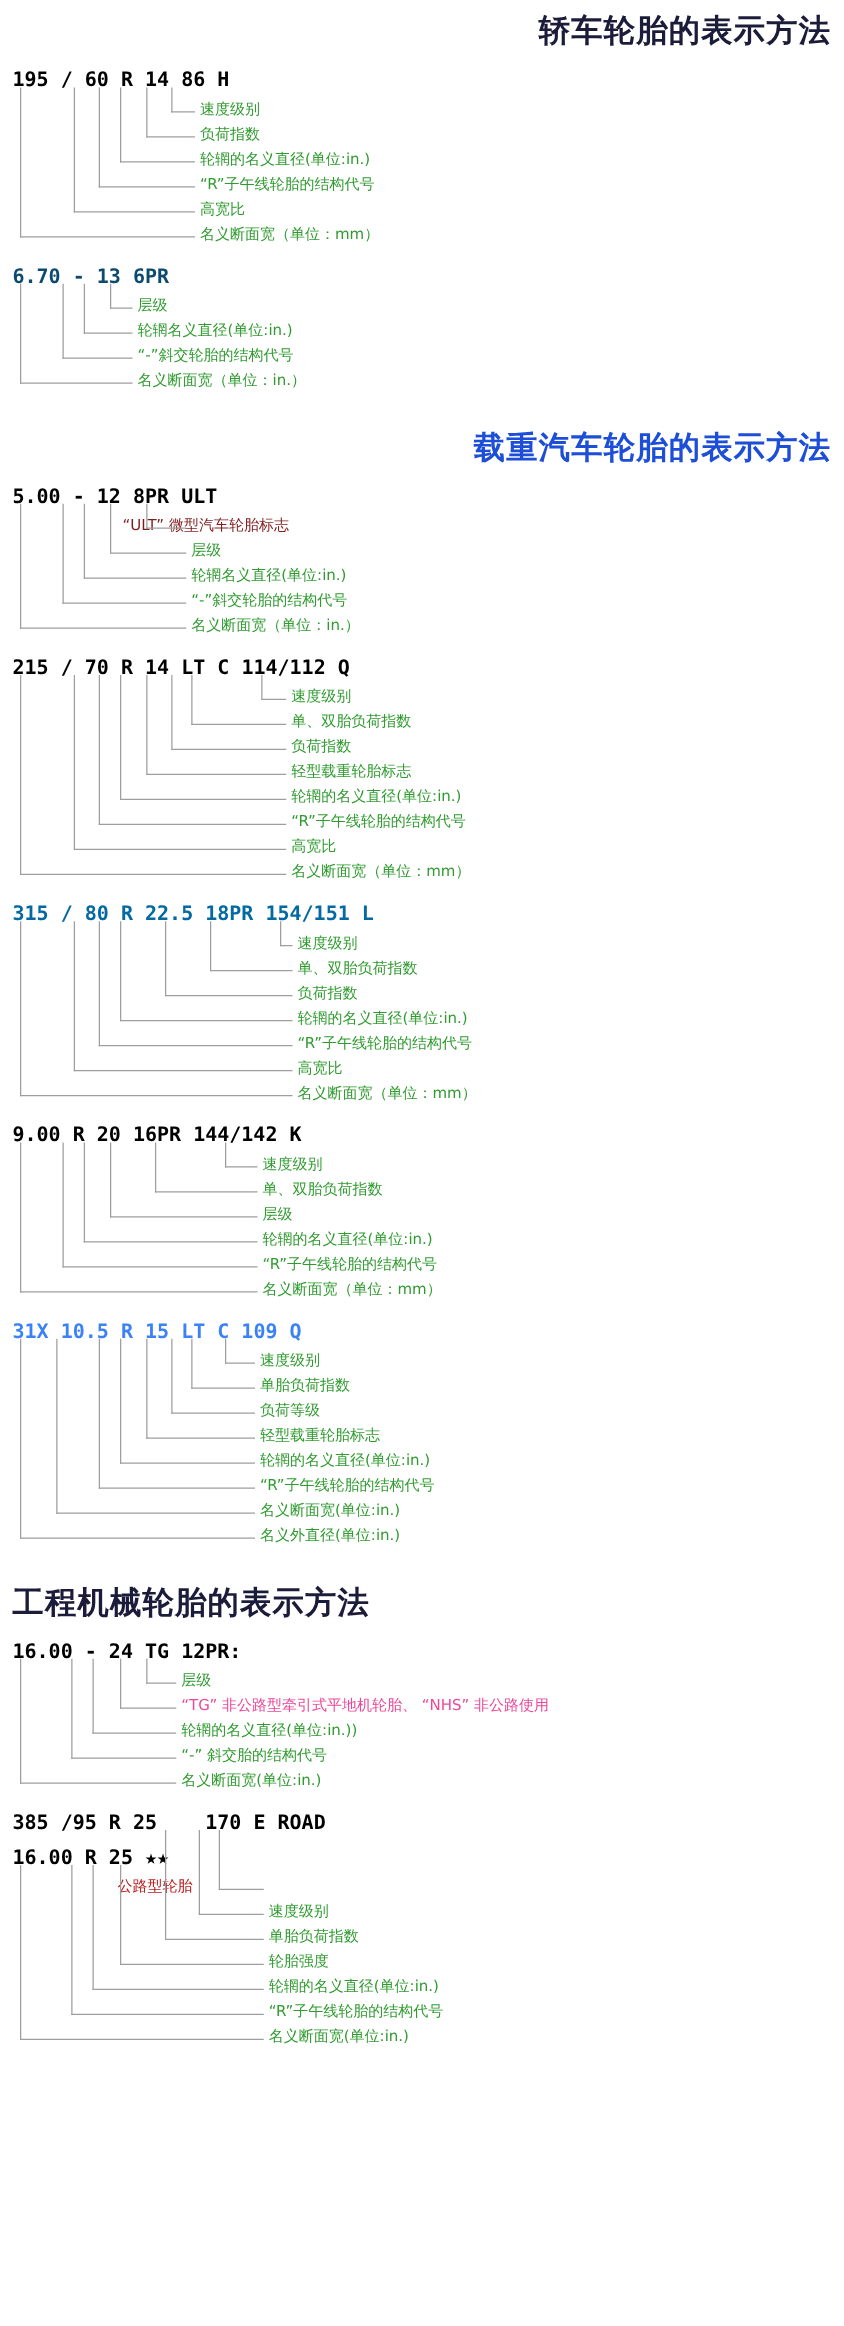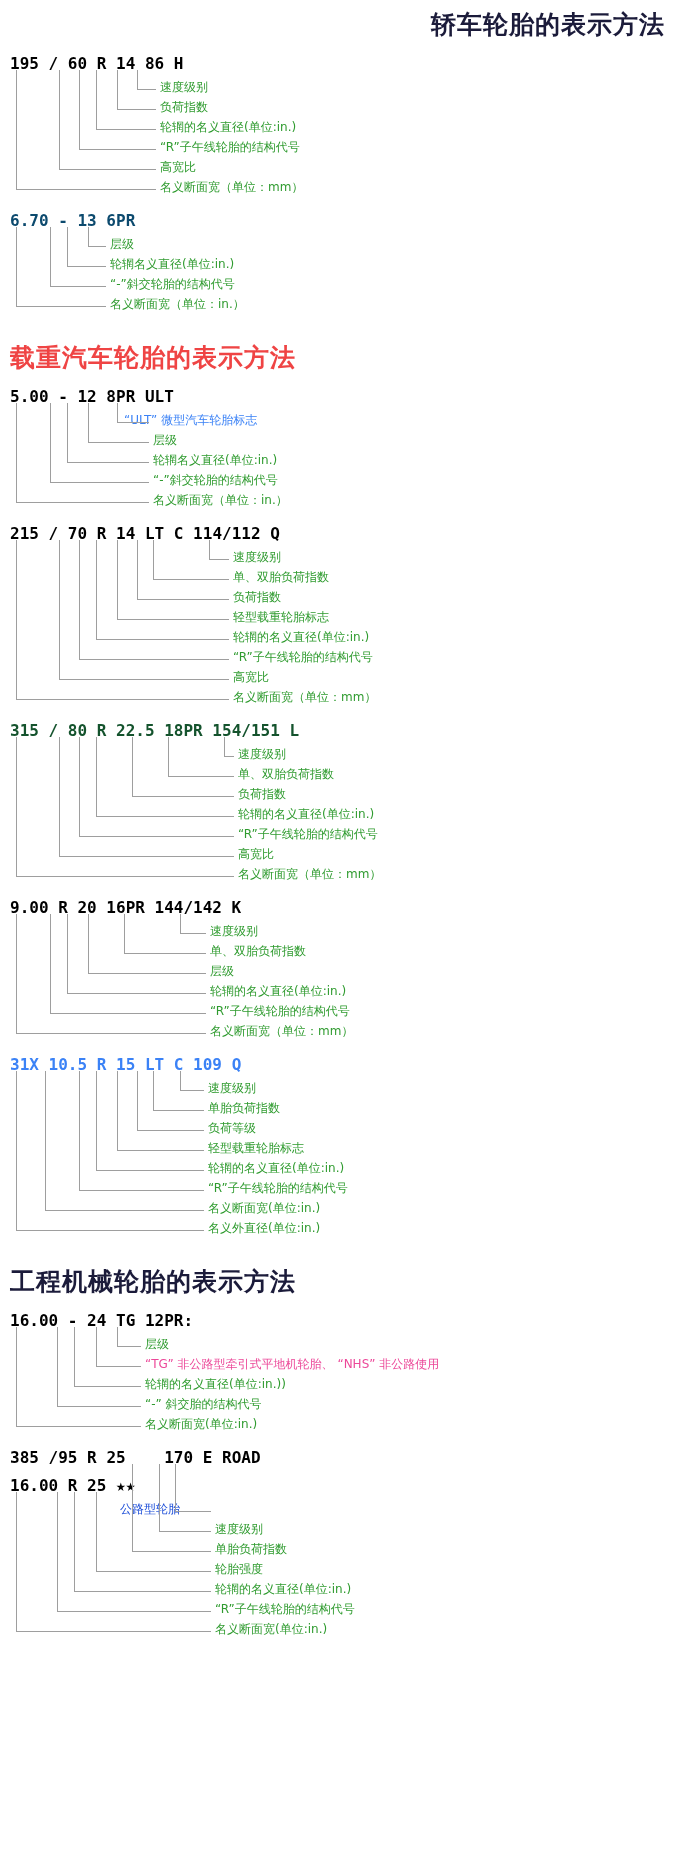--- a/index.html
+++ b/index.html
@@ -43,25 +43,25 @@
         <div class="label-row"><span class="label-text" style="color: rgb(47, 155, 47); margin-left: 100px;">层级</span></div>
         <div class="label-row"><span class="label-text" style="color: rgb(47, 155, 47); margin-left: 100px;">轮辋名义直径(单位:in.)</span></div>
         <div class="label-row"><span class="label-text" style="color: rgb(47, 155, 47); margin-left: 100px;">“-”斜交轮胎的结构代号</span></div>
         <div class="label-row"><span class="label-text" style="color: rgb(47, 155, 47); margin-left: 100px;">名义断面宽（单位：in.）</span></div>
       </div>
       <div class="connector" style="border-color: rgb(158, 158, 158); left: 78px; top: 15px; width: 17px; height: 19px;"></div>
       <div class="connector" style="border-color: rgb(158, 158, 158); left: 57px; top: 15px; width: 38px; height: 39px;"></div>
       <div class="connector" style="border-color: rgb(158, 158, 158); left: 39.5px; top: 15px; width: 55.5px; height: 59px;"></div>
       <div class="connector" style="border-color: rgb(158, 158, 158); left: 6px; top: 15px; width: 89px; height: 79px;"></div>
     </div>
-    <div class="section-title" style="color: #ef4444;">载重汽车轮胎的表示方法</div>
+    <div class="section-title" style="color: #1d4ed8; text-align: right;">载重汽车轮胎的表示方法</div>
     <div class="diagram">
       <div class="code-line" style="color: rgb(0, 0, 0);"><span>5.00</span> <span>-</span> <span>12</span> <span>8PR</span> <span>ULT</span></div>
       <div class="rows">
-        <div class="label-row"><span class="label-text" style="color: #3b82f6; margin-left: 114px;">“ULT” 微型汽车轮胎标志</span></div>
+        <div class="label-row"><span class="label-text" style="color: #7f1d1d; margin-left: 88px;">“ULT” 微型汽车轮胎标志</span></div>
         <div class="label-row"><span class="label-text" style="color: rgb(47, 155, 47); margin-left: 143px;">层级</span></div>
         <div class="label-row"><span class="label-text" style="color: rgb(47, 155, 47); margin-left: 143px;">轮辋名义直径(单位:in.)</span></div>
         <div class="label-row"><span class="label-text" style="color: rgb(47, 155, 47); margin-left: 143px;">“-”斜交轮胎的结构代号</span></div>
         <div class="label-row"><span class="label-text" style="color: rgb(47, 155, 47); margin-left: 143px;">名义断面宽（单位：in.）</span></div>
       </div>
       <div class="connector" style="border-color: rgb(158, 158, 158); left: 107px; top: 15px; width: 31px; height: 19px;"></div>
       <div class="connector" style="border-color: rgb(158, 158, 158); left: 78px; top: 15px; width: 60px; height: 39px;"></div>
       <div class="connector" style="border-color: rgb(158, 158, 158); left: 57px; top: 15px; width: 81px; height: 59px;"></div>
       <div class="connector" style="border-color: rgb(158, 158, 158); left: 39.5px; top: 15px; width: 98.5px; height: 79px;"></div>
       <div class="connector" style="border-color: rgb(158, 158, 158); left: 6px; top: 15px; width: 132px; height: 99px;"></div>
@@ -81,21 +81,21 @@
       <div class="connector" style="border-color: rgb(158, 158, 158); left: 198.5px; top: 15px; width: 19.5px; height: 19px;"></div>
       <div class="connector" style="border-color: rgb(158, 158, 158); left: 143px; top: 15px; width: 75px; height: 39px;"></div>
       <div class="connector" style="border-color: rgb(158, 158, 158); left: 126.5px; top: 15px; width: 91.5px; height: 59px;"></div>
       <div class="connector" style="border-color: rgb(158, 158, 158); left: 107px; top: 15px; width: 111px; height: 79px;"></div>
       <div class="connector" style="border-color: rgb(158, 158, 158); left: 86px; top: 15px; width: 132px; height: 99px;"></div>
       <div class="connector" style="border-color: rgb(158, 158, 158); left: 68.5px; top: 15px; width: 149.5px; height: 119px;"></div>
       <div class="connector" style="border-color: rgb(158, 158, 158); left: 49px; top: 15px; width: 169px; height: 139px;"></div>
       <div class="connector" style="border-color: rgb(158, 158, 158); left: 6px; top: 15px; width: 212px; height: 159px;"></div>
     </div>
     <div class="diagram">
-      <div class="code-line" style="color: #14532d;"><span>315</span> <span>/</span> <span>80</span> <span>R</span> <span>22.5</span> <span>18PR</span> <span>154/151</span> <span>L</span></div>
+      <div class="code-line" style="color: #0369a1;"><span>315</span> <span>/</span> <span>80</span> <span>R</span> <span>22.5</span> <span>18PR</span> <span>154/151</span> <span>L</span></div>
       <div class="rows">
         <div class="label-row"><span class="label-text" style="color: rgb(47, 155, 47); margin-left: 228px;">速度级别</span></div>
         <div class="label-row"><span class="label-text" style="color: rgb(47, 155, 47); margin-left: 228px;">单、双胎负荷指数</span></div>
         <div class="label-row"><span class="label-text" style="color: rgb(47, 155, 47); margin-left: 228px;">负荷指数</span></div>
         <div class="label-row"><span class="label-text" style="color: rgb(47, 155, 47); margin-left: 228px;">轮辋的名义直径(单位:in.)</span></div>
         <div class="label-row"><span class="label-text" style="color: rgb(47, 155, 47); margin-left: 228px;">“R”子午线轮胎的结构代号</span></div>
         <div class="label-row"><span class="label-text" style="color: rgb(47, 155, 47); margin-left: 228px;">高宽比</span></div>
         <div class="label-row"><span class="label-text" style="color: rgb(47, 155, 47); margin-left: 228px;">名义断面宽（单位：mm）</span></div>
       </div>
       <div class="connector" style="border-color: rgb(158, 158, 158); left: 213.5px; top: 15px; width: 9.5px; height: 19px;"></div>
@@ -157,21 +157,21 @@
       <div class="connector" style="border-color: rgb(158, 158, 158); left: 107px; top: 15px; width: 23px; height: 19px;"></div>
       <div class="connector" style="border-color: rgb(158, 158, 158); left: 86px; top: 15px; width: 44px; height: 39px;"></div>
       <div class="connector" style="border-color: rgb(158, 158, 158); left: 64px; top: 15px; width: 66px; height: 59px;"></div>
       <div class="connector" style="border-color: rgb(158, 158, 158); left: 46.5px; top: 15px; width: 83.5px; height: 79px;"></div>
       <div class="connector" style="border-color: rgb(158, 158, 158); left: 6px; top: 15px; width: 124px; height: 99px;"></div>
     </div>
     <div class="diagram">
       <div class="code-line" style="color: rgb(0, 0, 0);"><span>385</span> <span>/95</span> <span>R</span> <span>25</span> <span>  </span> <span>170</span> <span>E</span> <span>ROAD</span></div>
       <div class="code-line" style="color: rgb(0, 0, 0);"><span>16.00</span> <span>R</span> <span>25</span> <span>★★</span></div>
       <div class="rows">
-        <div class="label-row"><span class="label-text" style="color: #1d4ed8; margin-left: 110px;">公路型轮胎</span></div>
+        <div class="label-row"><span class="label-text" style="color: #b91c1c; margin-left: 84px;">公路型轮胎</span></div>
         <div class="label-row"><span class="label-text" style="color: rgb(47, 155, 47); margin-left: 205px;">速度级别</span></div>
         <div class="label-row"><span class="label-text" style="color: rgb(47, 155, 47); margin-left: 205px;">单胎负荷指数</span></div>
         <div class="label-row"><span class="label-text" style="color: rgb(47, 155, 47); margin-left: 205px;">轮胎强度</span></div>
         <div class="label-row"><span class="label-text" style="color: rgb(47, 155, 47); margin-left: 205px;">轮辋的名义直径(单位:in.)</span></div>
         <div class="label-row"><span class="label-text" style="color: rgb(47, 155, 47); margin-left: 205px;">“R”子午线轮胎的结构代号</span></div>
         <div class="label-row"><span class="label-text" style="color: rgb(47, 155, 47); margin-left: 205px;">名义断面宽(单位:in.)</span></div>
       </div>
       <div class="connector" style="border-color: rgb(158, 158, 158); left: 165px; top: 15px; width: 35px; height: 47px;"></div>
       <div class="connector" style="border-color: rgb(158, 158, 158); left: 148.5px; top: 15px; width: 51.5px; height: 67px;"></div>
       <div class="connector" style="border-color: rgb(158, 158, 158); left: 122px; top: 15px; width: 78px; height: 87px;"></div>

